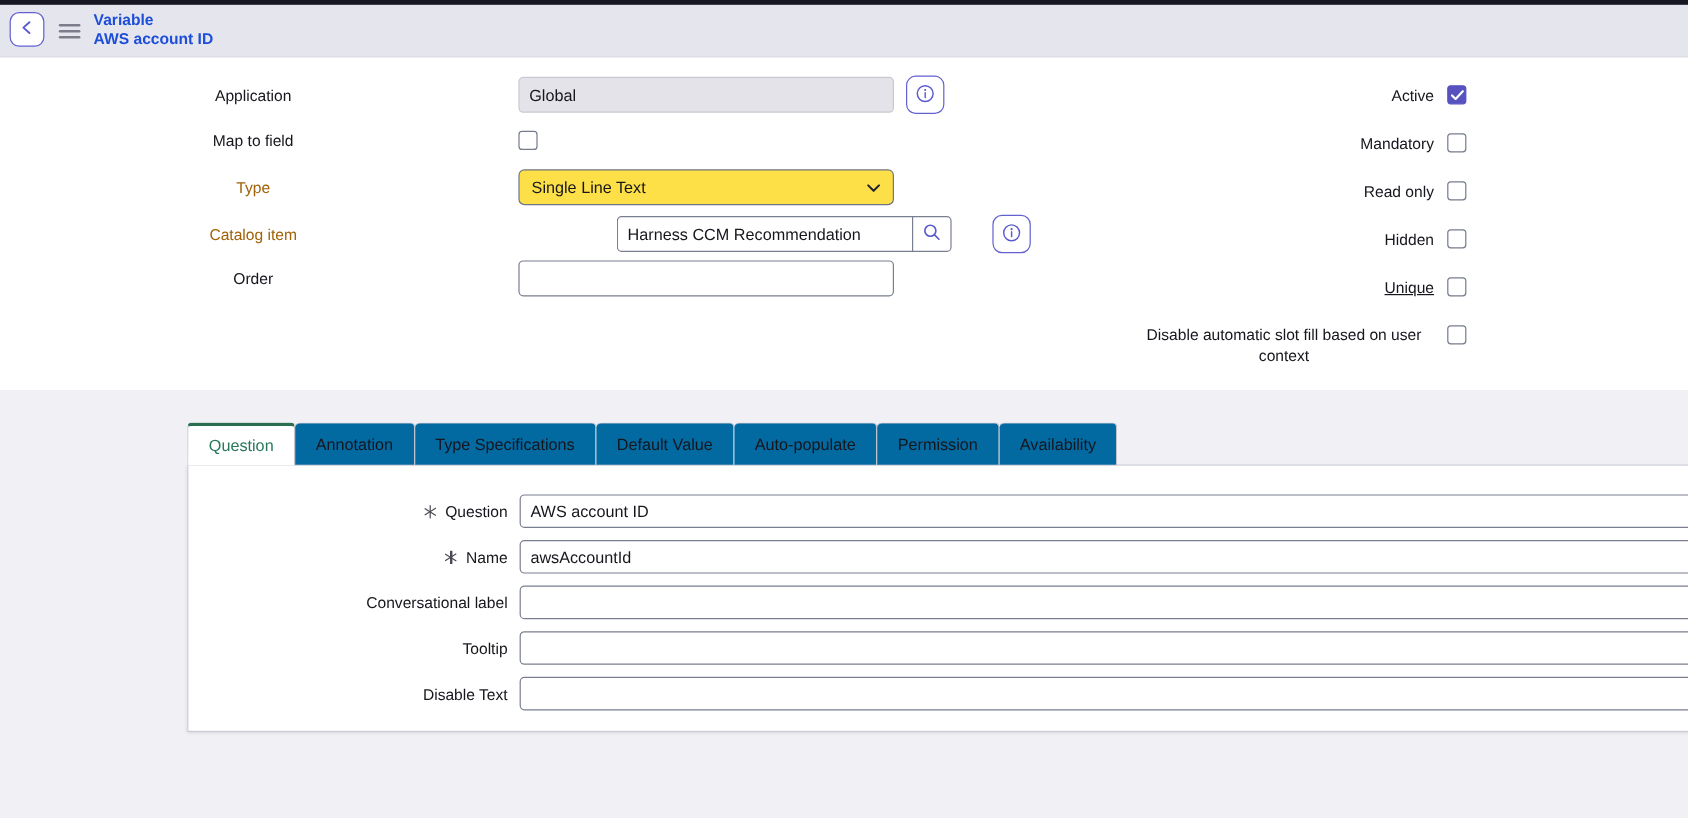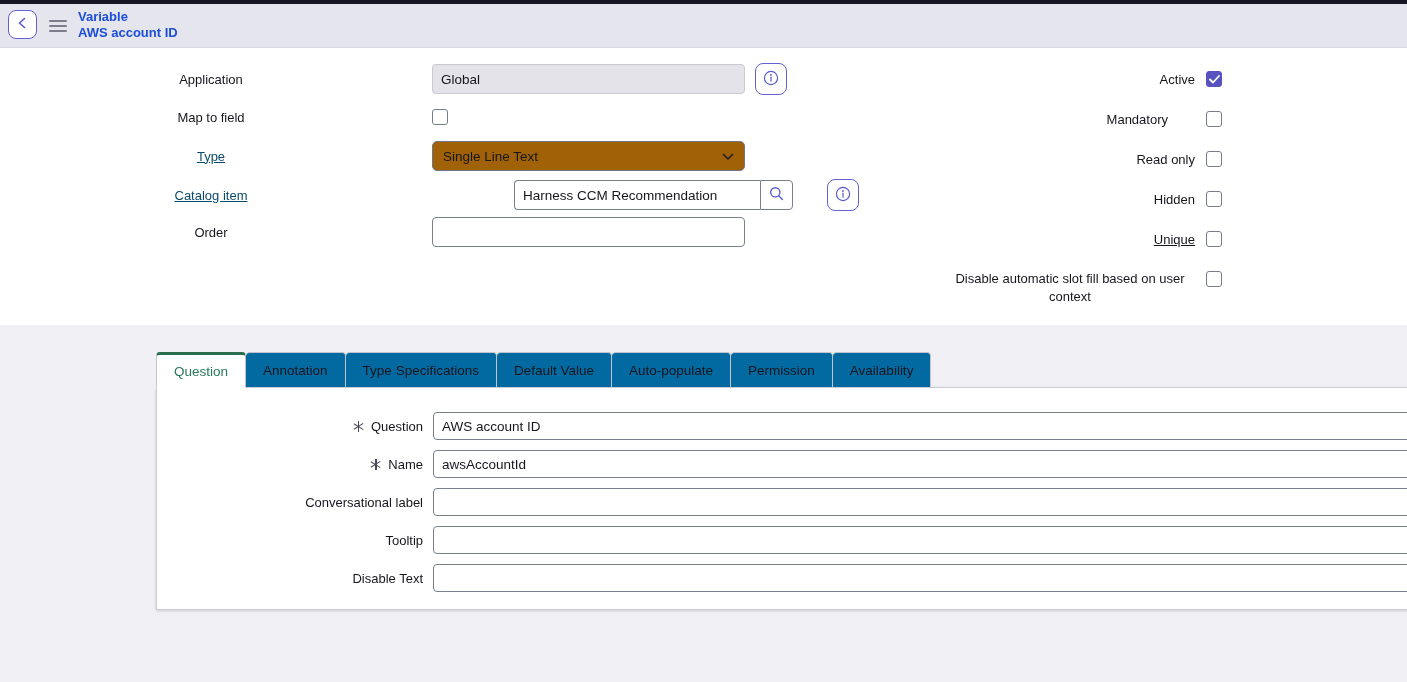--- a/index.html
+++ b/index.html
@@ -25,40 +25,40 @@
   }
   .menu-btn i { display:block; height:2px; background:#7c7c8a; border-radius:1px; }
   .title-block { position:absolute; left:78px; top:5px; line-height:16px; }
   .title-block div { font-weight:bold; font-size:13px; color:#1d4ed8; }
   
   .form-section { position:absolute; left:0; top:48px; width:1407px; height:277px; background:#fff; }
   .frow { position:absolute; left:0; display:flex; align-items:center; }
   .flabel { width:422px; text-align:center; padding-right:0; flex:0 0 422px; display:block; }
   .flabel-inner { display:inline-block; }
   .fgap { width:10px; flex:0 0 10px; }
-  .link-label { color:#0c4a6e; text-decoration:underline; cursor:pointer; }
+  .link-label { color:#a16207; cursor:pointer; }
   input.txt {
     height:30px; border:1px solid #7a7f90; border-radius:4px; background:#fff;
     font-family:"Liberation Sans", sans-serif; font-size:13.5px; color:#16161d; padding:0 8px; outline:none;
   }
   input.txt.ro { background:#e3e3e9; border:1px solid #c9c9d2; }
   .w313 { width:313px; }
   .lookup { display:flex; width:313px; }
   .lookup input { flex:1; border-radius:4px 0 0 4px; border-right:none; min-width:0;margin-left:34px; }
   .lookup-btn {
     width:33px; height:30px; border:1px solid #7a7f90; border-radius:0 4px 4px 0;
     background:#fff; display:flex; align-items:center; justify-content:center; cursor:pointer;
   }
   .info-btn {
     width:32px; height:32px; margin-left:10px; background:#fff;
     border:1px solid #6360d2; border-radius:8px;
     display:flex; align-items:center; justify-content:center; cursor:pointer; flex:0 0 32px;
   }
   .selectbox {
-    width:313px; height:30px; border:1px solid #707587; border-radius:5px; background:#a16207;
+    width:313px; height:30px; border:1px solid #707587; border-radius:5px; background:#fde047;
     display:flex; align-items:center; padding:0 10px; cursor:pointer; font-size:13.5px;
   }
   .selectbox .sel-text { flex:1; }
   .cbox {
     width:16px; height:16px; border:1px solid #767c8c; border-radius:3px; background:#fff;
     display:flex; align-items:center; justify-content:center; cursor:pointer; flex:0 0 16px;
   }
   .cbox svg { display:none; }
   .cbox.checked { background:#5752c0; border-color:#5752c0; }
   .cbox.checked svg { display:block; }
@@ -192,21 +192,21 @@
   </div>
 
   <div class="crow" style="top:15px;height:32px;">
     <span class="clabel">Active</span>
     <div class="cbox checked">
       <svg width="11" height="9" viewBox="0 0 11 9">
           <polyline points="1,4.5 4,7.5 10,1" fill="none" stroke="#fff" stroke-width="1.8" stroke-linecap="round" stroke-linejoin="round"></polyline>
         </svg>
     </div>
   </div>
-  <div class="crow" style="top:55px;height:32px;gap:27px;">
+  <div class="crow" style="top:55px;height:32px;">
     <span class="clabel">Mandatory</span>
     <div class="cbox">
       
     </div>
   </div>
   <div class="crow" style="top:95px;height:32px;">
     <span class="clabel">Read only</span>
     <div class="cbox">
       
     </div>

